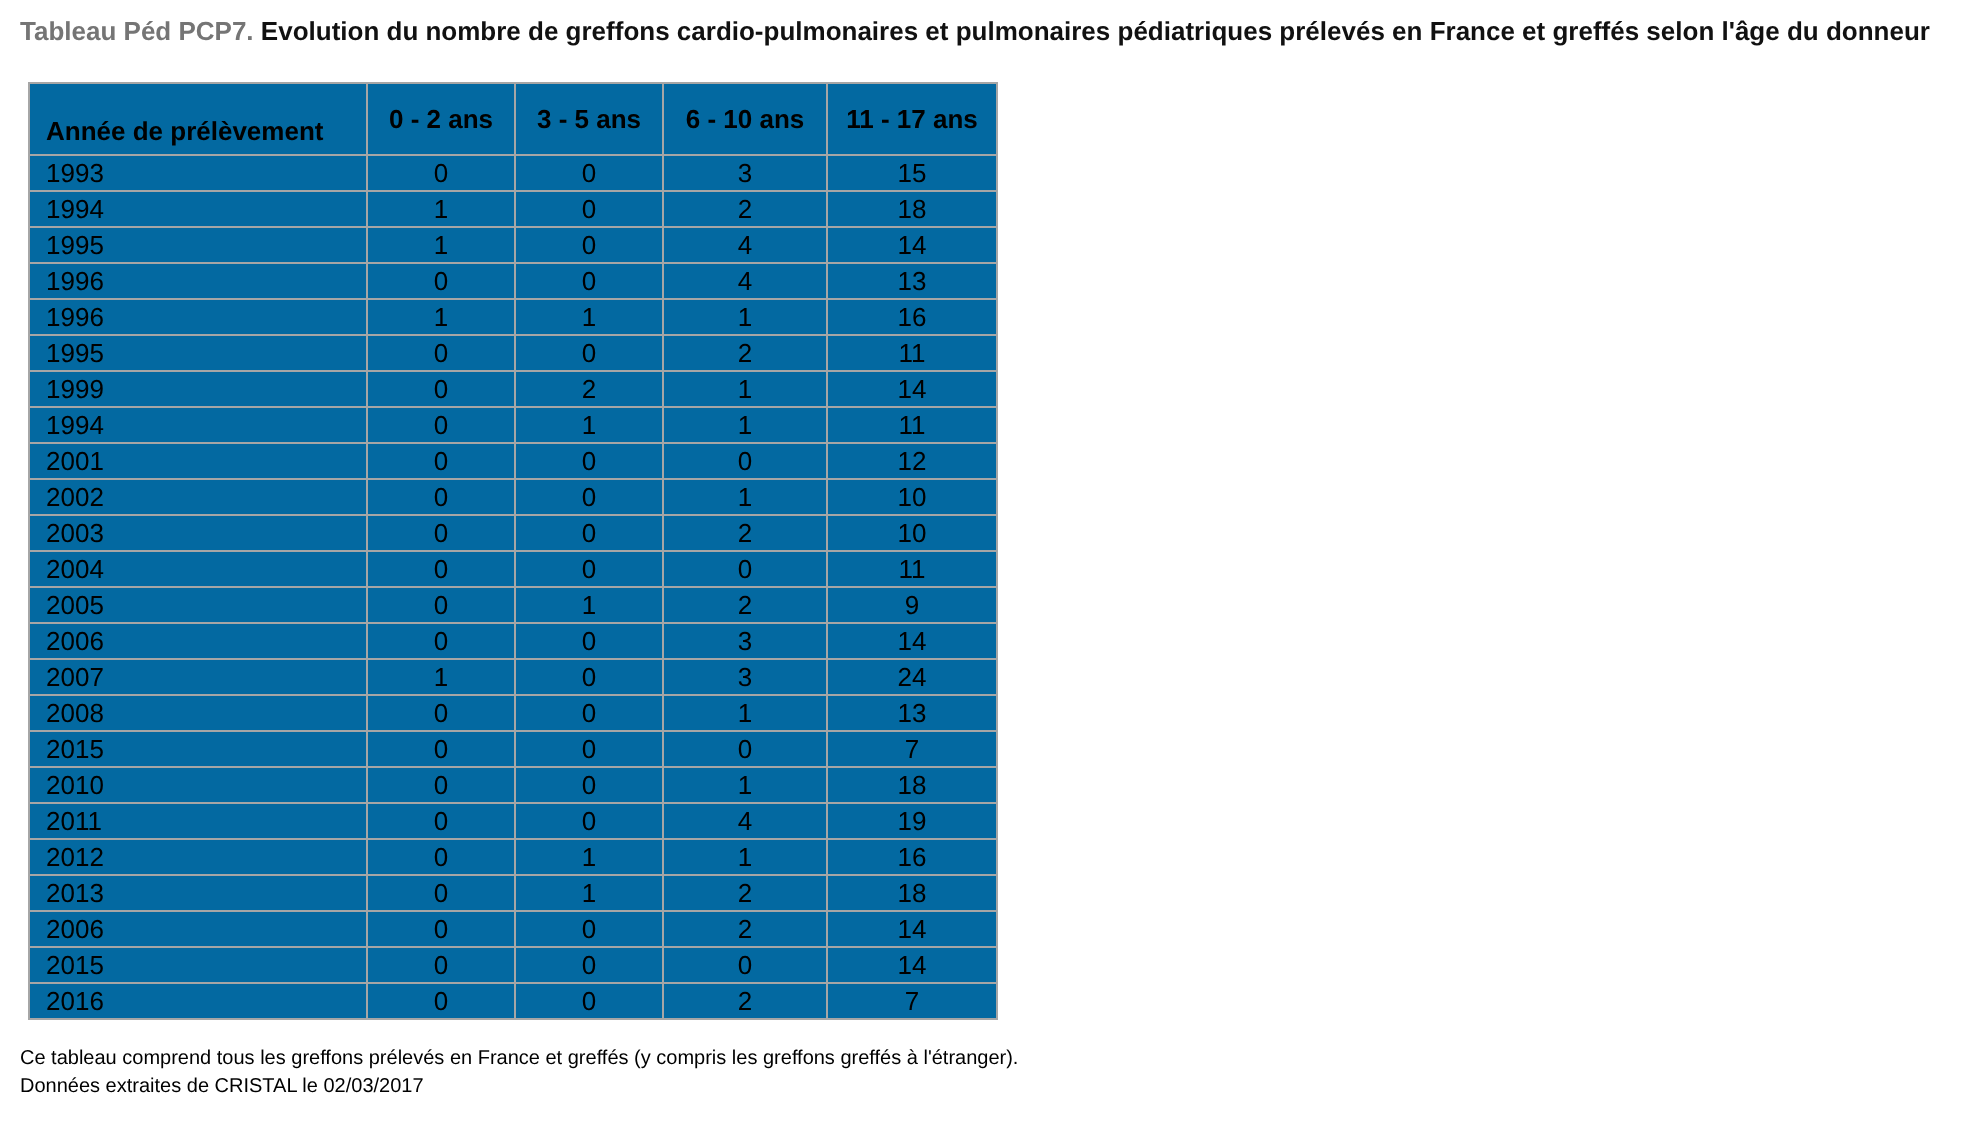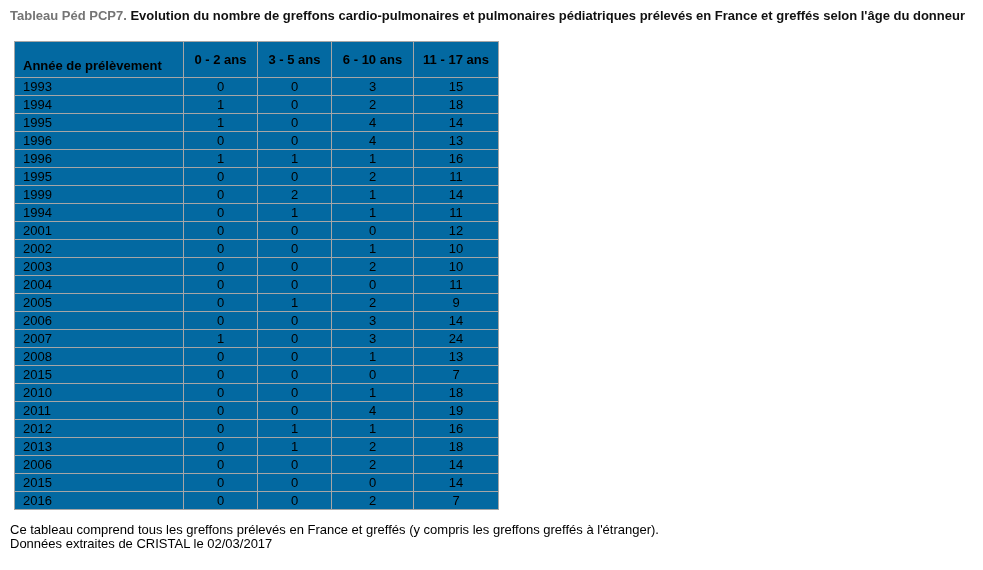--- a/index.html
+++ b/index.html
@@ -61,21 +61,21 @@
     line-height: 17px;
   }
   td.num {
     text-align: center;
     padding: 0;
     height: 17px;
     line-height: 17px;
   }
   .footnotes {
     margin: 13px 0 0 10px;
-    font-size: 13px;
+    font-size: 10px;
     line-height: 14px;
     color: #000000;
   }
 </style>
 </head>
 <body>
 
 <div class="page">
 
   <div class="title">

